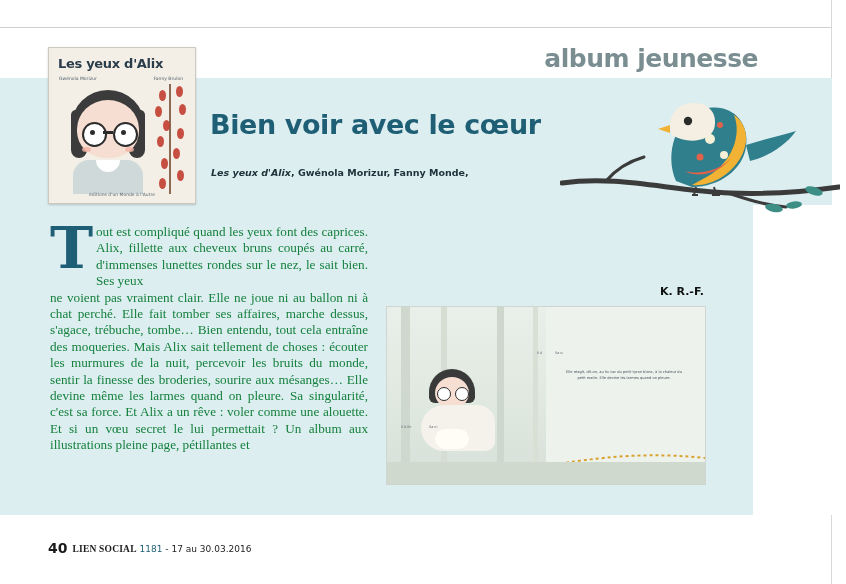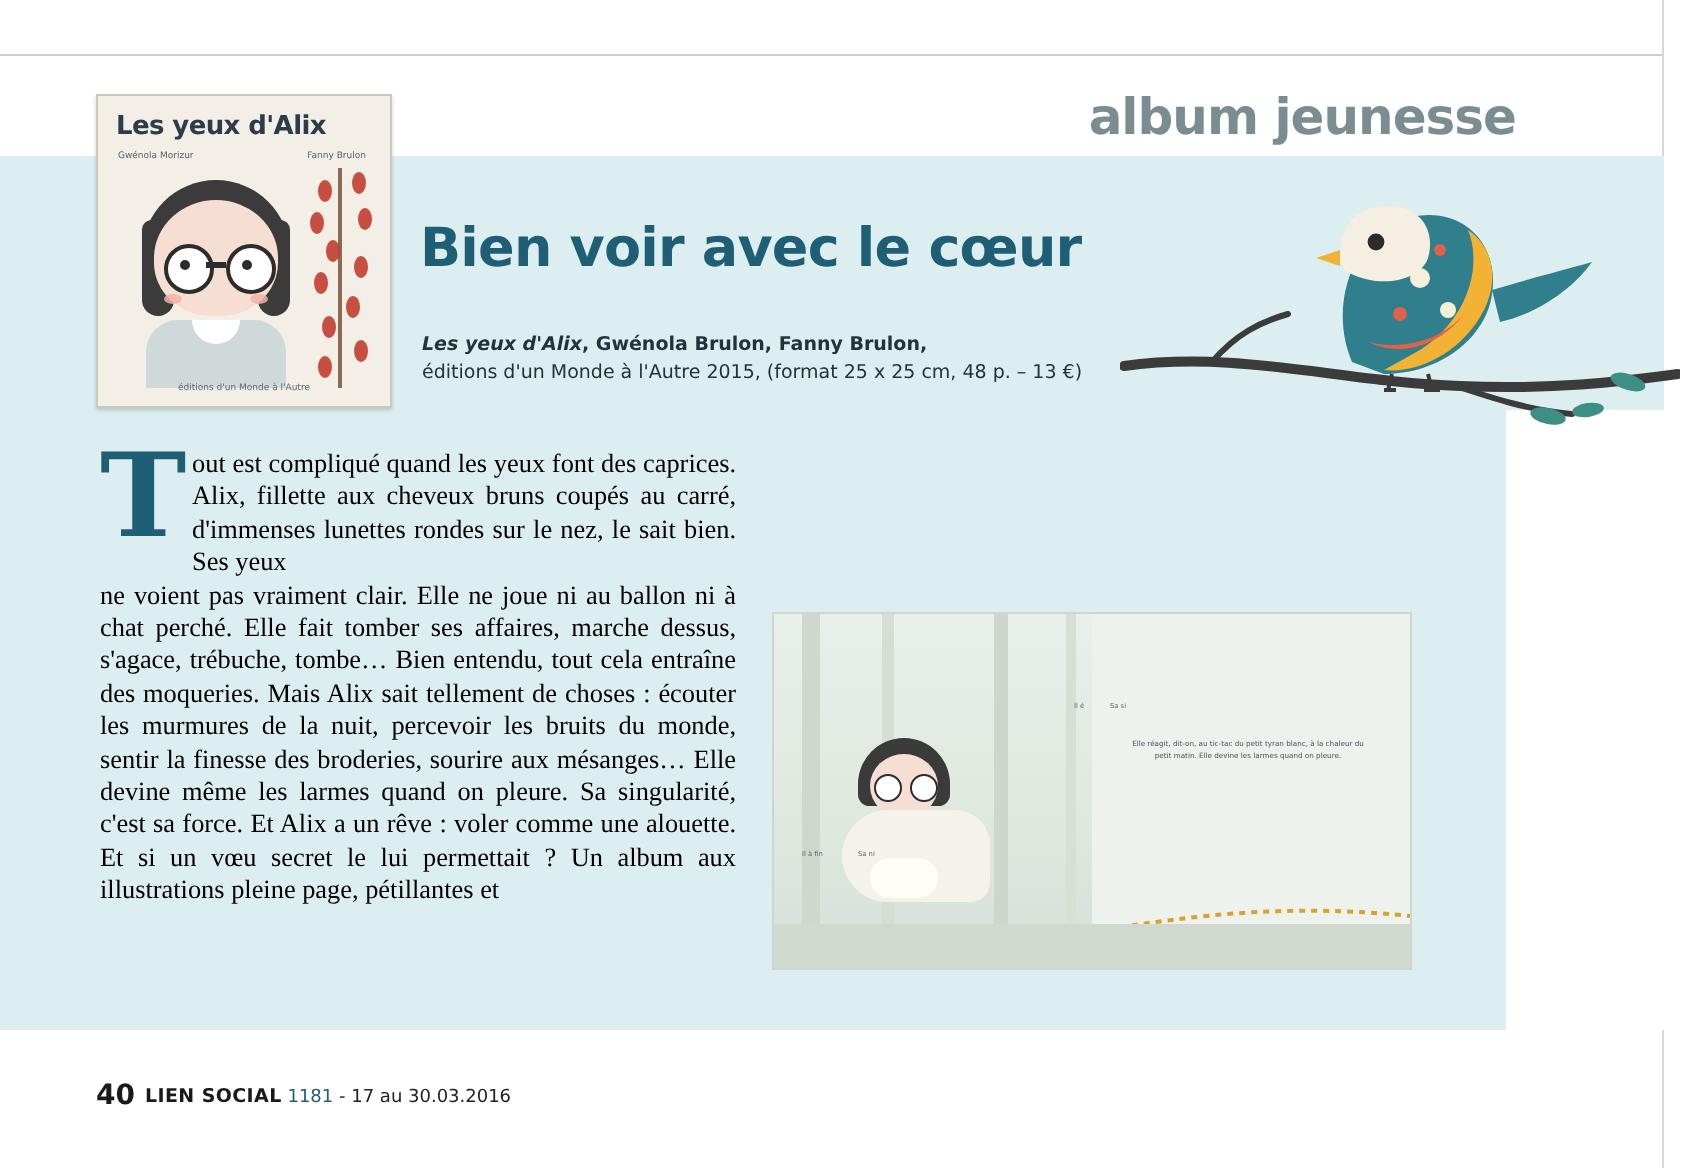--- a/index.html
+++ b/index.html
@@ -283,21 +283,21 @@
     width: 280px;
     height: 125px;
   }
 
   
   .col {
     position: absolute;
     font-family: "Liberation Serif", serif;
     font-size: 13.2px;
     line-height: 16.4px;
-    color: #000000;
+    color: #15803d;
     text-align: justify;
   }
   #col-left {
     left: 50px;
     top: 224px;
     width: 318px;
   }
   #col-right {
     left: 386px;
     top: 224px;
@@ -457,20 +457,21 @@
   #footer .pageno {
     font-size: 14px;
     font-weight: bold;
     vertical-align: -1px;
     margin-right: 5px;
   }
   #footer .pub {
     font-weight: bold;
     font-size: 9.5px;
     letter-spacing: .2px;
+    font-family: Liberation Serif, serif;
   }
   #footer .issue {
     color: #1f5f75;
     font-weight: normal;
   }
   #footer .dates { color: #222; text-align: center; }
 </style>
 </head>
 <body>
 
@@ -516,22 +517,21 @@
 
     <div class="cv-title">Les yeux d'Alix</div>
     <div class="cv-sub">Gwénola Morizur</div>
     <div class="cv-sub2">Fanny Brulon</div>
     <div class="cv-pub">éditions d'un Monde à l'Autre</div>
   </div>
 
   <div id="headline">Bien voir avec le cœur</div>
 
   <div id="byline">
-    <span class="it">Les yeux d'Alix</span><span class="bold">, Gwénola Brulon, Fanny Brulon,</span><br>
-    <span>éditions d'un Monde à l'Autre 2015, (format 25 x 25 cm, 48 p. – 13 €)</span>
+    <span class="it">Les yeux d'Alix</span><span class="bold">, Gwénola Morizur, Fanny Monde,</span><br>
   </div>
 
   <div id="bird-art">
     <svg width="280" height="125" viewBox="0 0 280 125" xmlns="http://www.w3.org/2000/svg">
 
       <path d="M2 88 C 60 80, 110 96, 170 98 C 215 100, 250 96, 279 92" stroke="#3b3b3b" stroke-width="5" fill="none" stroke-linecap="round"></path>
       <path d="M46 86 C 58 72, 70 66, 84 62" stroke="#3b3b3b" stroke-width="3" fill="none" stroke-linecap="round"></path>
       <path d="M168 98 C 186 104, 204 110, 226 112" stroke="#3b3b3b" stroke-width="3" fill="none" stroke-linecap="round"></path>
 
       <ellipse cx="214" cy="113" rx="9" ry="4" fill="#3d8f86" transform="rotate(12 214 113)"></ellipse>
@@ -558,20 +558,21 @@
   </div>
 
   <div id="dropcap">T</div>
 
   <div class="col" id="col-left">
     <div class="first-lines">out est compliqué quand les yeux font des caprices. Alix, fillette aux cheveux bruns coupés au carré, d'immenses lunettes rondes sur le nez, le sait bien. Ses yeux</div>
     <div>ne voient pas vraiment clair. Elle ne joue ni au ballon ni à chat perché. Elle fait tomber ses affaires, marche dessus, s'agace, trébuche, tombe… Bien entendu, tout cela entraîne des moqueries. Mais Alix sait tellement de choses : écouter les murmures de la nuit, percevoir les bruits du monde, sentir la finesse des broderies, sourire aux mésanges… Elle devine même les larmes quand on pleure. Sa singularité, c'est sa force. Et Alix a un rêve : voler comme une alouette. Et si un vœu secret le lui permettait ? Un album aux illustrations pleine page, pétillantes et</div>
   </div>
 
 
+  <div id="signature">K. R.-F.</div>
 
   <div id="spread">
     <div class="sp-sky"></div>
     <div class="sp-panel-right"></div>
     <div class="sp-trunk t1"></div>
     <div class="sp-trunk t2"></div>
     <div class="sp-trunk t3"></div>
     <div class="sp-trunk t4"></div>
 
     <div class="sp-girl-hair"></div>

